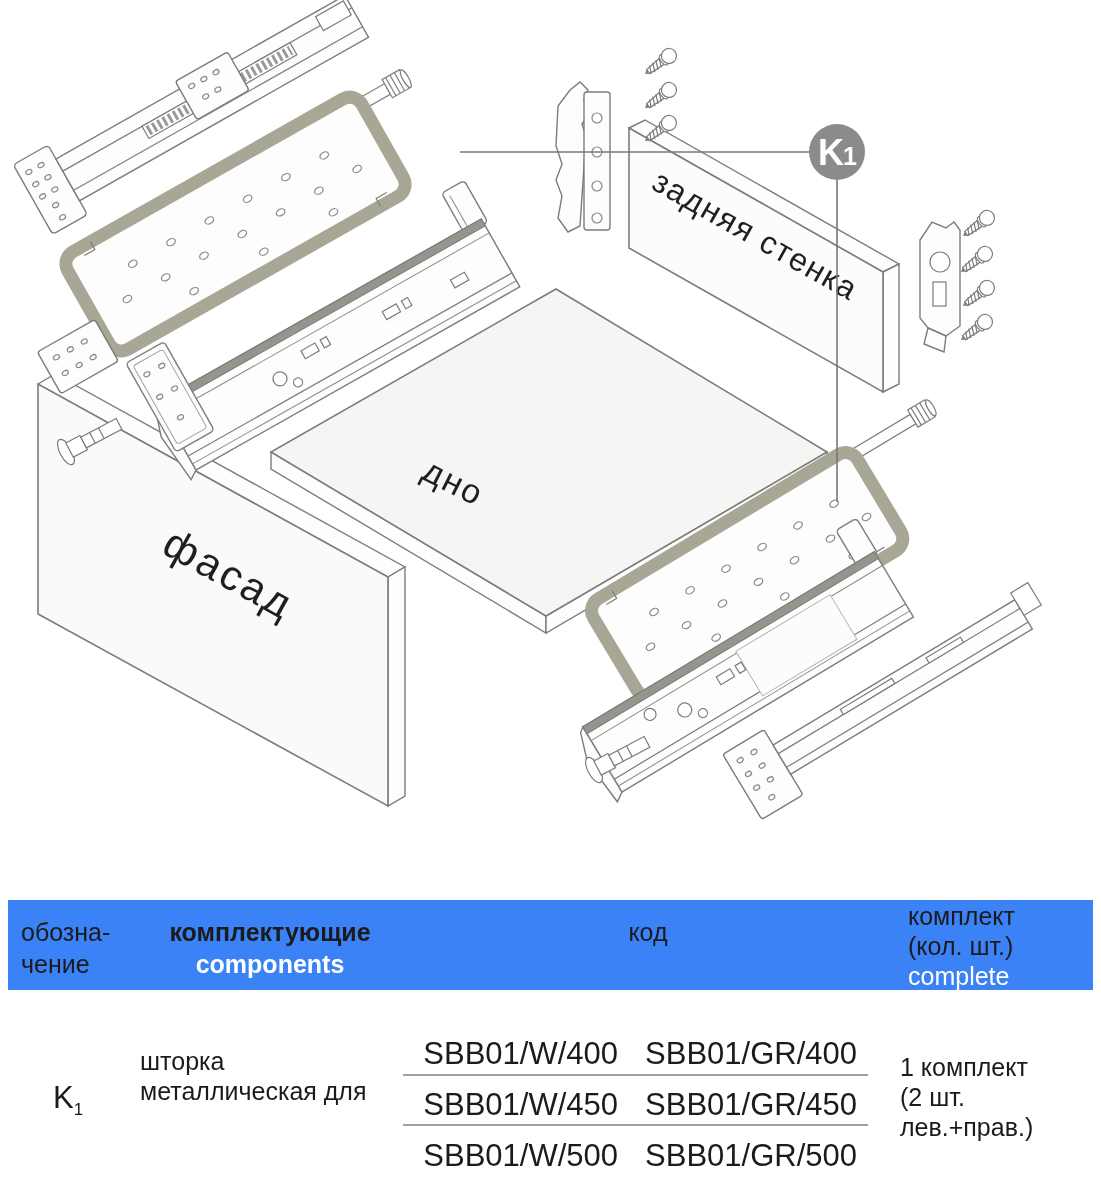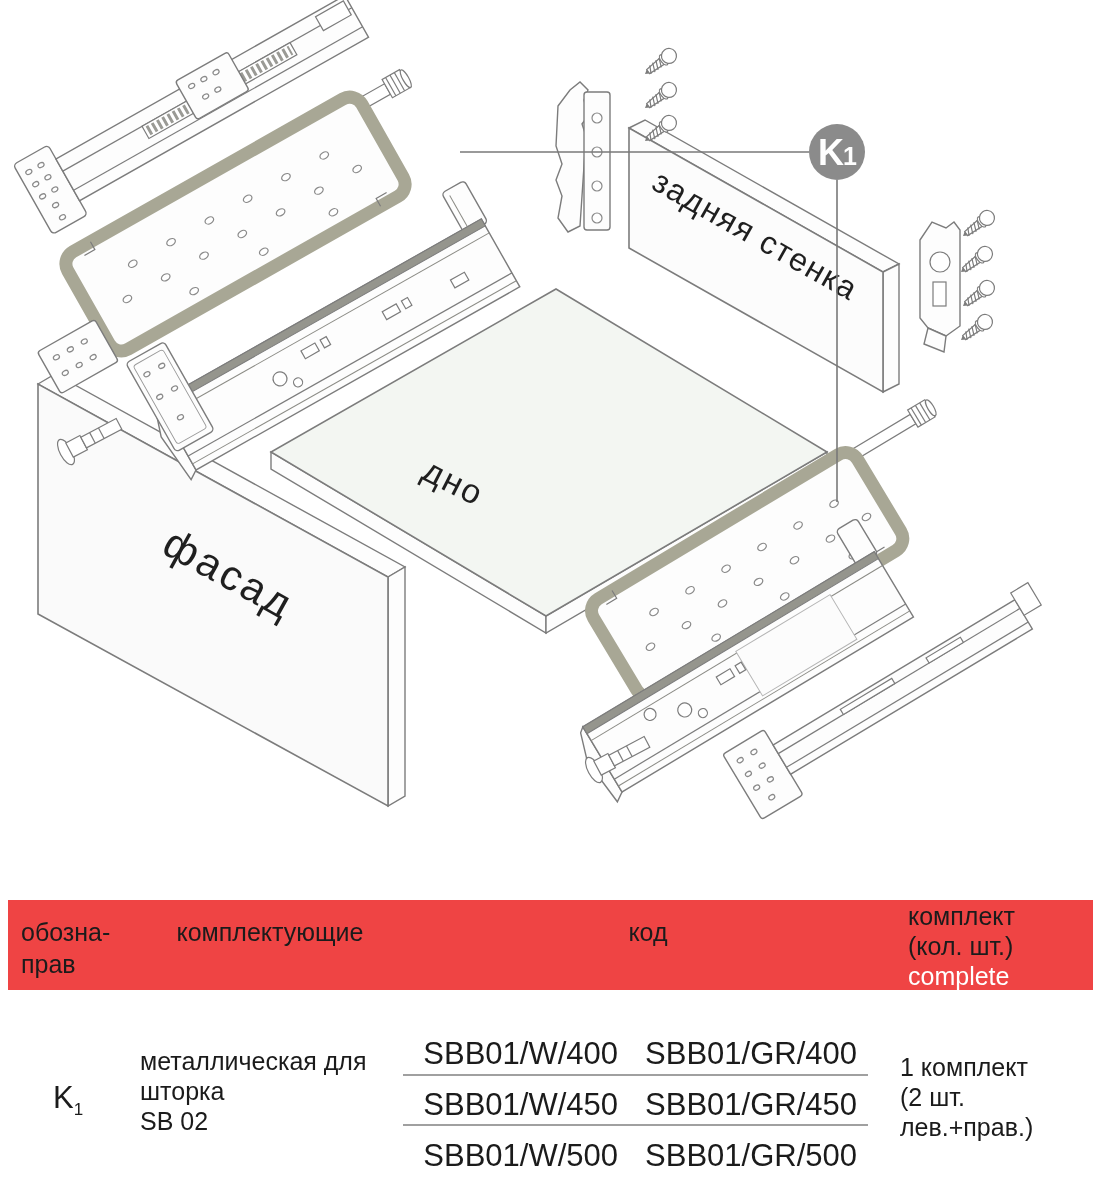--- a/index.html
+++ b/index.html
@@ -8,21 +8,21 @@
   svg{position:absolute;left:0;top:0;}
   svg .part{fill:#fdfdfd;stroke:#7c7c7c;stroke-width:1.4;}
   svg .part2{fill:#fff;stroke:#7c7c7c;stroke-width:1.2;}
   svg .ln{stroke:#7c7c7c;stroke-width:1.2;fill:none;}
   svg .lnT{stroke:#8b8b85;stroke-width:1;fill:none;}
   svg .holeE{fill:#fff;stroke:#8a8a8a;stroke-width:1.2;}
   svg .dark{fill:#95958d;stroke:#7c7c7c;stroke-width:1;}
   svg .olive{fill:#fdfdfd;stroke:#a8a795;stroke-width:13;}
   svg .leader{stroke:#787878;stroke-width:1.6;fill:none;}
   svg .dlabel{fill:#1f1f1f;font-family:"Liberation Sans",sans-serif;}
-  .hbar{position:absolute;left:8px;top:900px;width:1085px;height:90px;background:#ef4444;}
+  .hbar{position:absolute;left:8px;top:900px;width:1085px;height:90px;background:#3b82f6;}
   .hcell{position:absolute;font-size:25px;line-height:32px;}
   .hwhite{color:#ffffff;}
   .tcell{position:absolute;font-size:25px;line-height:30px;}
   .code{position:absolute;font-size:31px;width:214px;text-align:right;white-space:nowrap;}
   .divline{position:absolute;left:403px;width:465px;height:2px;background:#a0a0a0;}
   .kmark{position:absolute;left:53px;top:1080px;font-size:31px;font-weight:normal;}
   .kmark sub, .kbadge-sub{font-size:17px;}
 </style>
 </head>
 <body>
@@ -269,42 +269,42 @@
     <line x1="837" y1="180" x2="837" y2="502" class="leader"></line>
     <circle cx="837" cy="152" r="28" fill="#8b8b8b"></circle>
     <text x="818" y="165" font-size="36" font-weight="bold" fill="#ffffff" font-family="Liberation Sans, sans-serif">K</text>
     <text x="843" y="165" font-size="25" font-weight="bold" fill="#ffffff" font-family="Liberation Sans, sans-serif">1</text>
   </g>
 </svg>
 
 <div class="hbar">
   <div class="hcell" style="left:13px;top:16px;">
     <div>обозна-</div>
-    <div>прав</div>
-  </div>
-  <div class="hcell" style="left:92px;top:16px;width:340px;text-align:center;">
+    <div>чение</div>
+  </div>
+  <div class="hcell" style="left:92px;top:16px;width:340px;text-align:center;font-weight:bold;">
     <div>комплектующие</div>
+    <div class="hwhite">components</div>
   </div>
   <div class="hcell" style="left:470px;top:16px;width:340px;text-align:center;">
     <div>код</div>
   </div>
   <div class="hcell" style="left:900px;top:0px;width:165px;line-height:30px;padding-top:1px;">
     <div>комплект</div>
     <div>(кол. шт.)</div>
     <div class="hwhite">complete</div>
   </div>
 </div>
 
 <div>
   <div class="kmark"><span>K</span><sub>1</sub></div>
 
   <div class="tcell" style="left:140px;top:1046px;">
+    <div>шторка</div>
     <div>металлическая для</div>
-    <div>шторка</div>
-    <div>SB 02</div>
   </div>
 
   <div class="code" style="left:404px;top:1036px;">SBB01/W/400</div>
   <div class="code" style="left:643px;top:1036px;">SBB01/GR/400</div>
   <div class="divline" style="top:1074px;"></div>
   <div class="code" style="left:404px;top:1087px;">SBB01/W/450</div>
   <div class="code" style="left:643px;top:1087px;">SBB01/GR/450</div>
   <div class="divline" style="top:1124px;"></div>
   <div class="code" style="left:404px;top:1138px;">SBB01/W/500</div>
   <div class="code" style="left:643px;top:1138px;">SBB01/GR/500</div>

